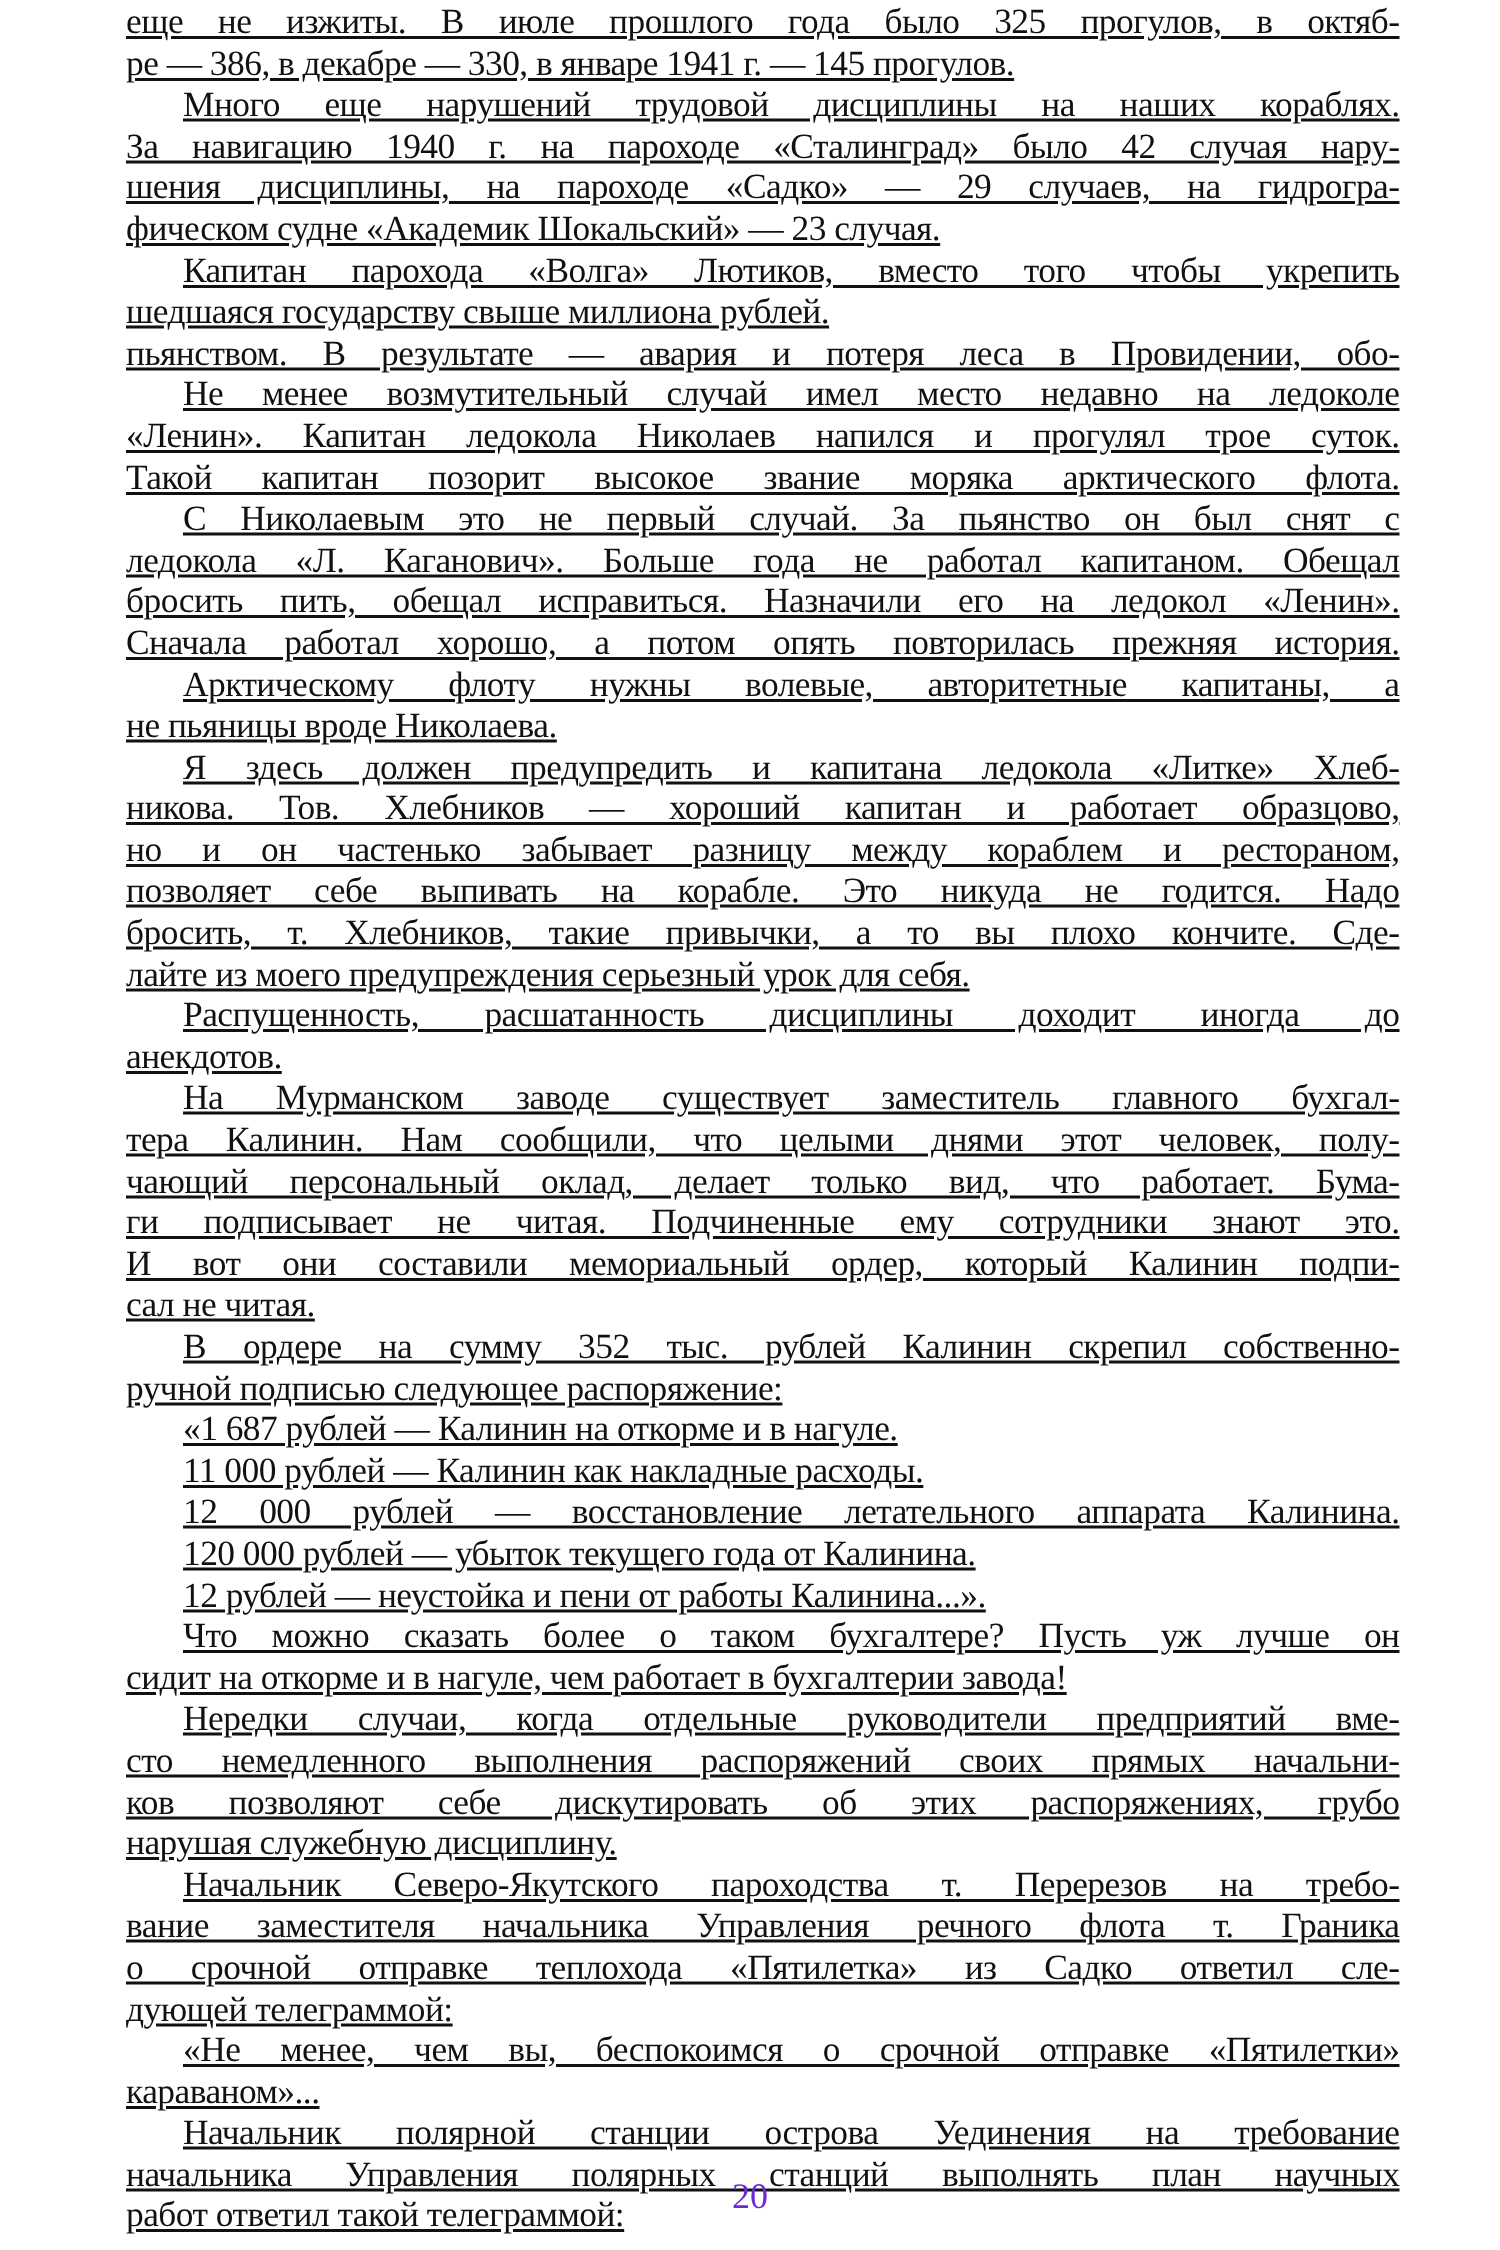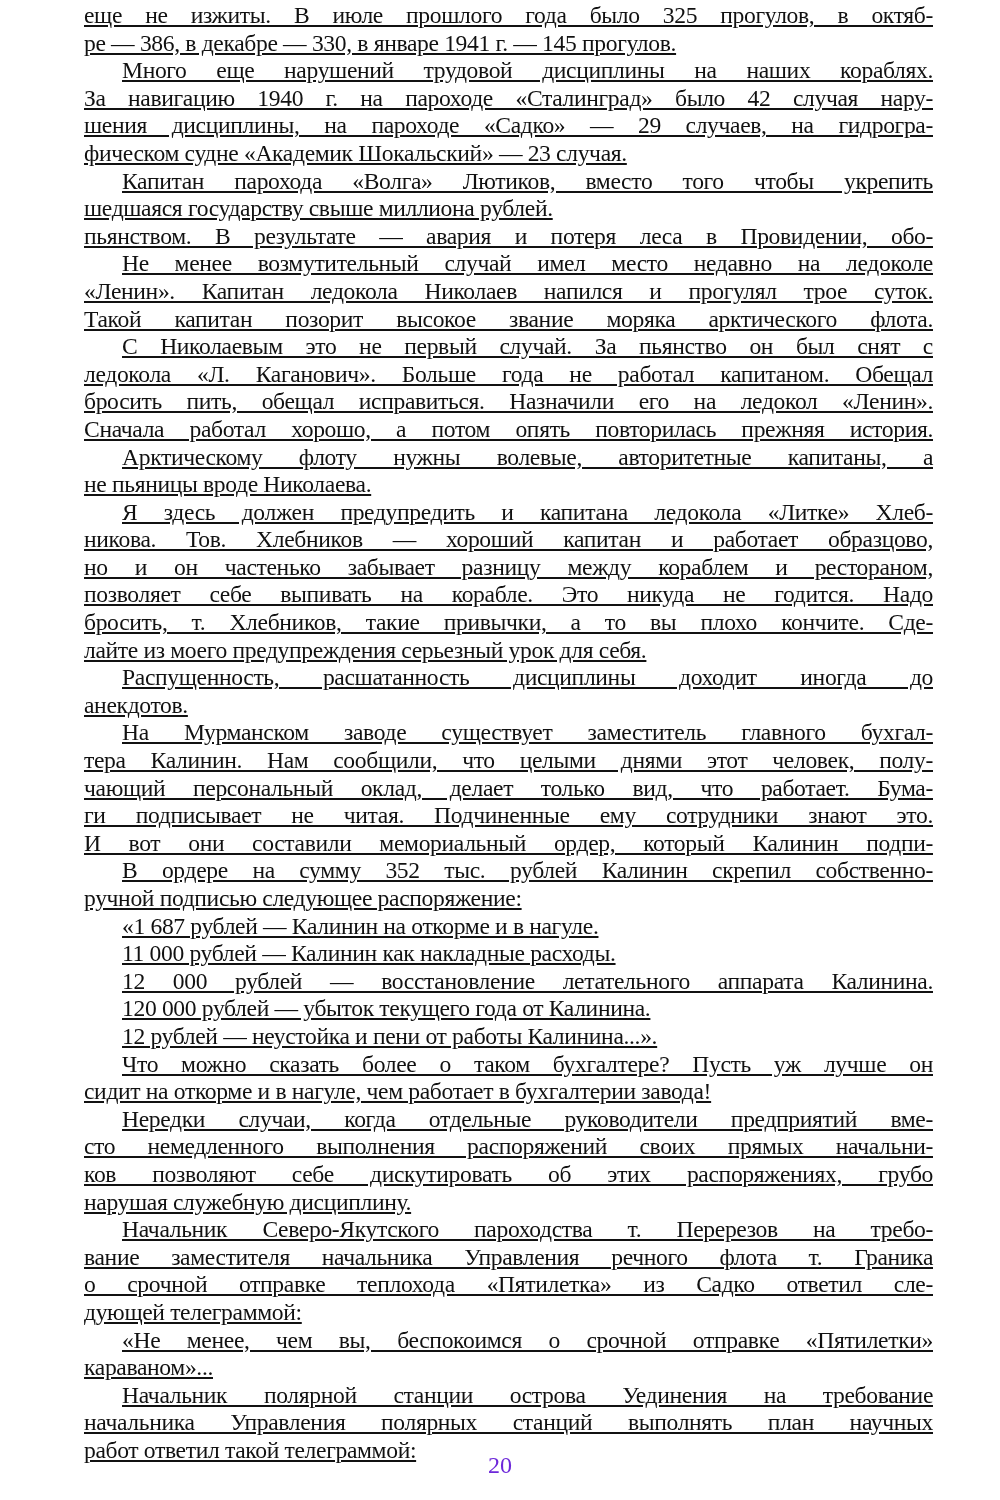--- a/index.html
+++ b/index.html
@@ -46,20 +46,21 @@
     <span class="ln">позволяет себе выпивать на корабле. Это никуда не годится. Надо</span>
     <span class="ln">бросить, т. Хлебников, такие привычки, а то вы плохо кончите. Сде-</span>
     <span class="ln last">лайте из моего предупреждения серьезный урок для себя.</span>
     <span class="ln ind">Распущенность, расшатанность дисциплины доходит иногда до</span>
     <span class="ln last">анекдотов.</span>
     <span class="ln ind">На Мурманском заводе существует заместитель главного бухгал-</span>
     <span class="ln">тера Калинин. Нам сообщили, что целыми днями этот человек, полу-</span>
     <span class="ln">чающий персональный оклад, делает только вид, что работает. Бума-</span>
     <span class="ln">ги подписывает не читая. Подчиненные ему сотрудники знают это.</span>
     <span class="ln">И вот они составили мемориальный ордер, который Калинин подпи-</span>
+    <span class="ln last">сал не читая.</span>
     <span class="ln ind">В ордере на сумму 352 тыс. рублей Калинин скрепил собственно-</span>
     <span class="ln last">ручной подписью следующее распоряжение:</span>
     <span class="ln ind last">«1 687 рублей — Калинин на откорме и в нагуле.</span>
     <span class="ln ind last">11 000 рублей — Калинин как накладные расходы.</span>
     <span class="ln ind">12 000 рублей — восстановление летательного аппарата Калинина.</span>
     <span class="ln ind last">120 000 рублей — убыток текущего года от Калинина.</span>
     <span class="ln ind last">12 рублей — неустойка и пени от работы Калинина...».</span>
     <span class="ln ind">Что можно сказать более о таком бухгалтере? Пусть уж лучше он</span>
     <span class="ln last">сидит на откорме и в нагуле, чем работает в бухгалтерии завода!</span>
     <span class="ln ind">Нередки случаи, когда отдельные руководители предприятий вме-</span>

